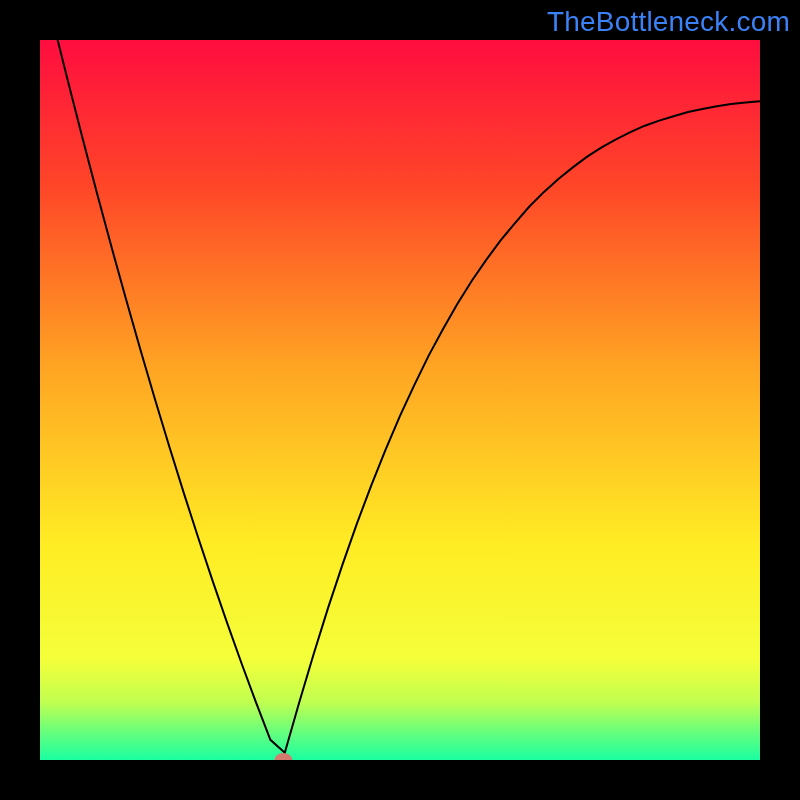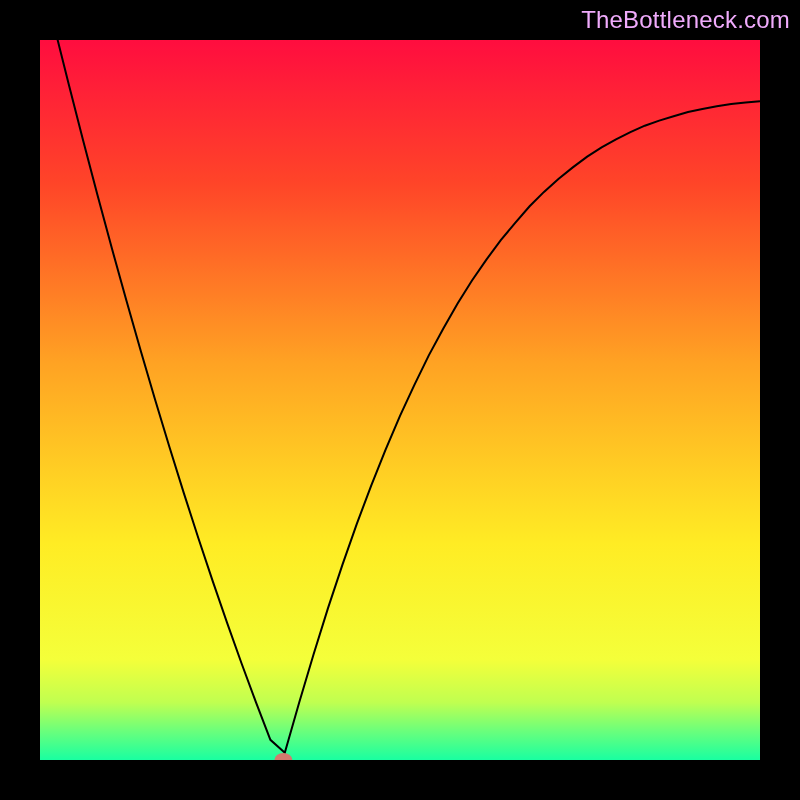--- a/index.html
+++ b/index.html
@@ -29,22 +29,22 @@
   }
   .curve-path {
     fill: none;
     stroke: #000;
     stroke-width: 2;
   }
   .watermark {
     position: absolute;
     top: 6px;
     right: 10px;
-    color: #f0abfc;
-    font-size: 24px;
+    color: #3b82f6;
+    font-size: 28px;
     font-weight: 500;
     letter-spacing: 0.2px;
   }
 </style>
 </head>
 <body>
 <div class="container">
 
   <div class="watermark">TheBottleneck.com</div>
 

